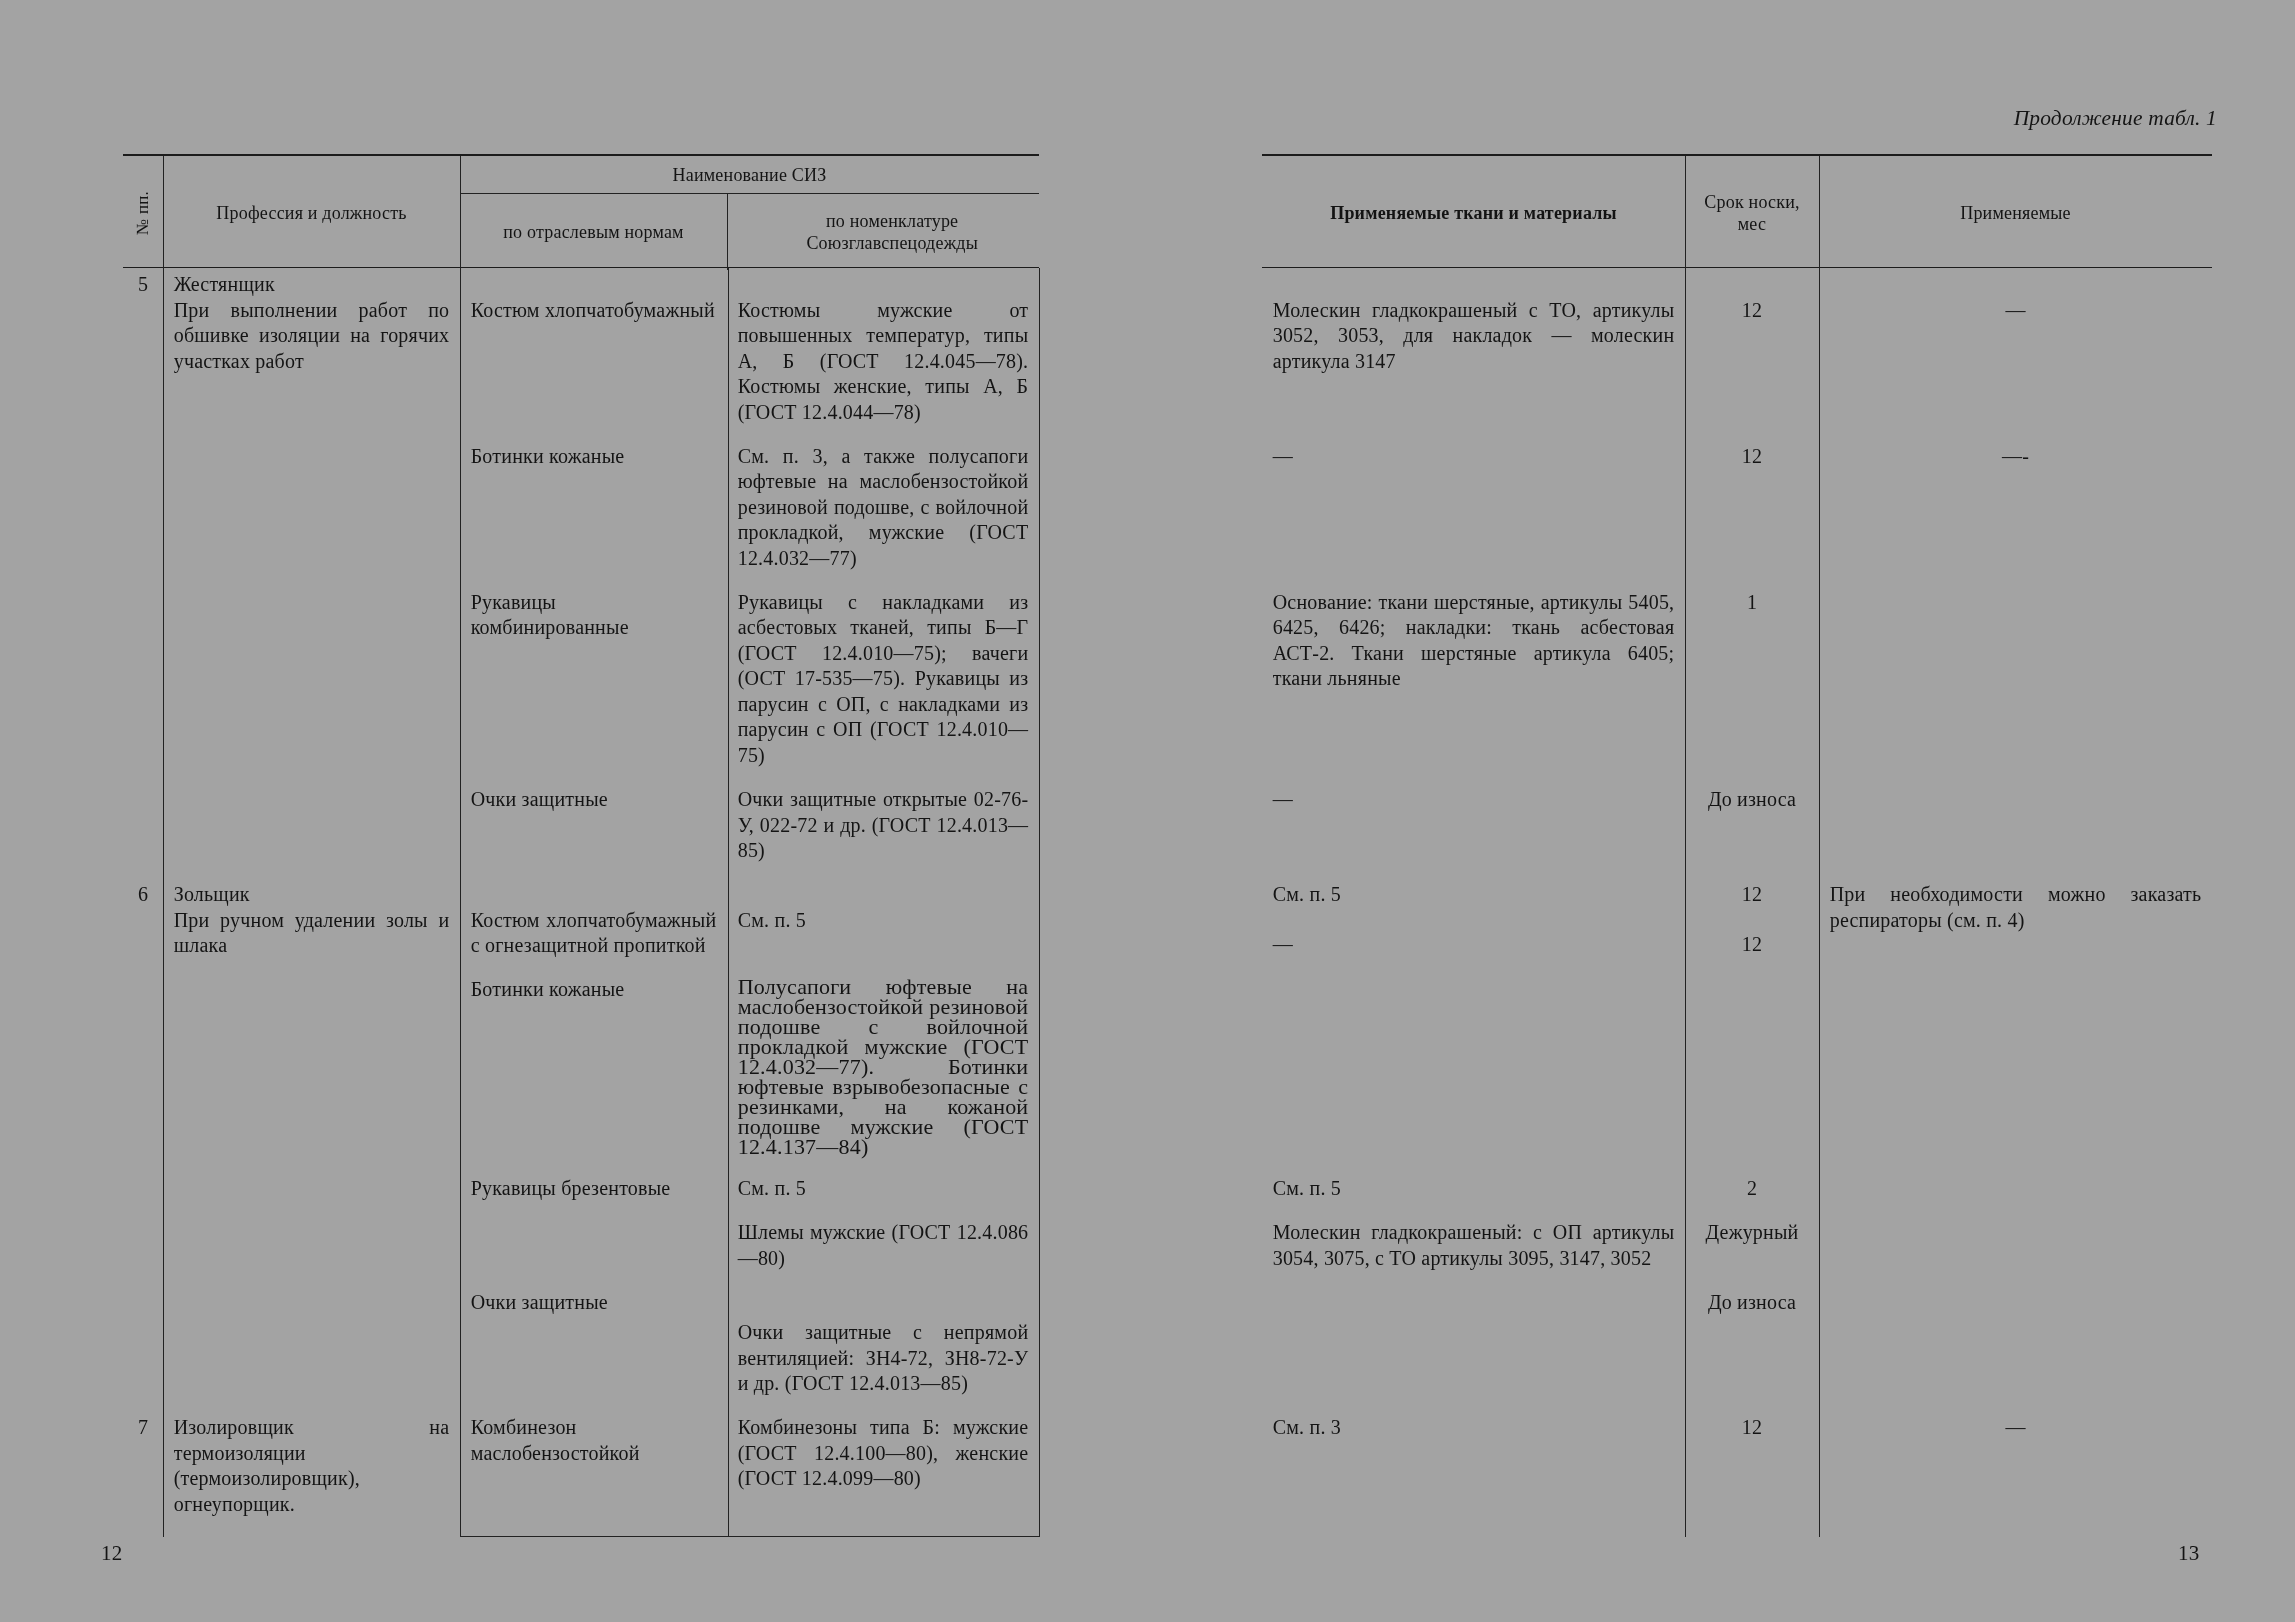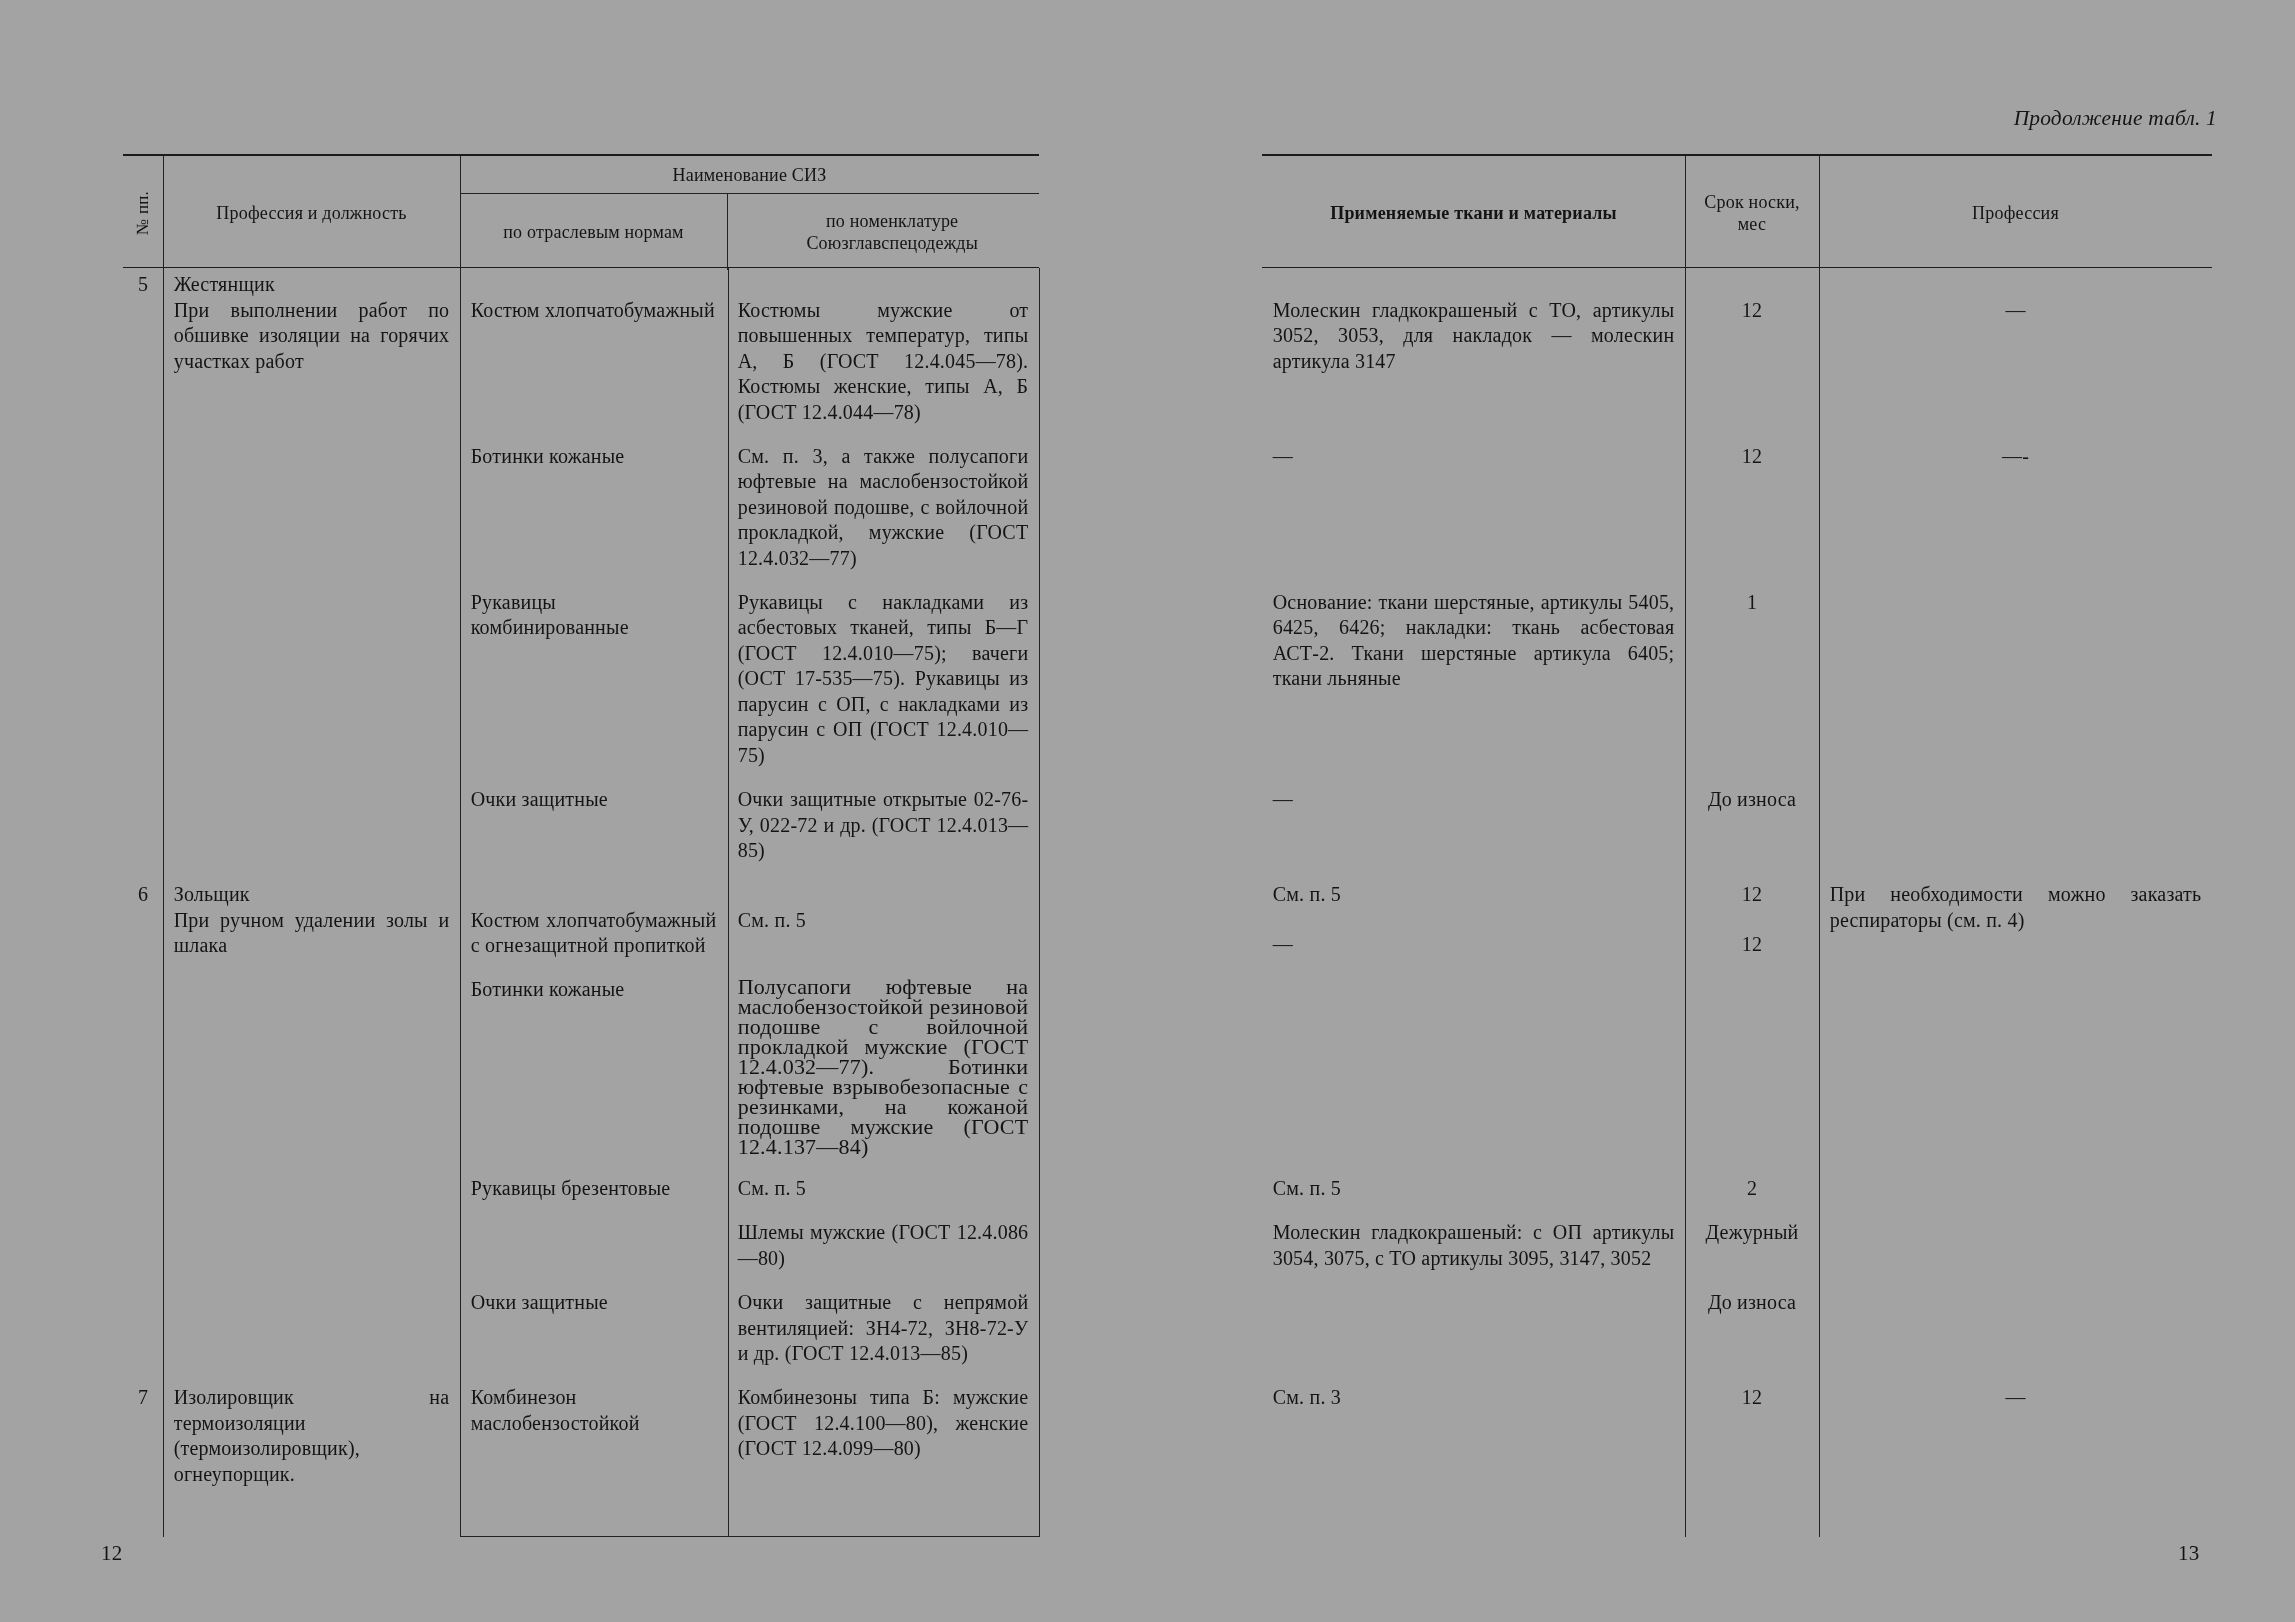--- a/index.html
+++ b/index.html
@@ -126,21 +126,21 @@
     <div class="vrule" style="left:557px;top:0;height:114px;"></div>
 
     <div class="hcell" style="left:0;top:0;width:423px;height:114px;font-weight:bold;">
       <span>Применяемые ткани и материалы</span>
     </div>
     <div class="hcell" style="left:423px;top:0;width:134px;height:114px;flex-direction:column;">
       <span>Срок носки,</span>
       <span>мес</span>
     </div>
     <div class="hcell" style="left:557px;top:0;width:393px;height:114px;">
-      <span>Профессия</span>
+      <span>Применяемые</span>
     </div>
   </div>
 
   <div class="body-rules">
     <div class="vrule" style="left:163px;"></div>
     <div class="vrule" style="left:460px;"></div>
     <div class="vrule" style="left:728px;"></div>
     <div class="vrule" style="left:1039px;"></div>
     <div class="vrule" style="left:1685px;"></div>
     <div class="vrule" style="left:1819px;"></div>
@@ -201,21 +201,21 @@
     <div class="cell c-norm" style="grid-row:7;grid-column:3;">Рукавицы брезентовые</div>
     <div class="cell c-nomen" style="grid-row:7;grid-column:4;">См. п. 5</div>
     <div class="cell c-mat" style="grid-row:7;grid-column:6;">См. п. 5</div>
     <div class="cell c-term" style="grid-row:7;grid-column:7;">2</div>
 
     <div class="cell c-nomen" style="grid-row:8;grid-column:4;">Шлемы мужские (ГОСТ 12.4.086—80)</div>
     <div class="cell c-mat" style="grid-row:8;grid-column:6;">Молескин гладкокрашеный: с ОП артикулы 3054, 3075, с ТО артикулы 3095, 3147, 3052</div>
     <div class="cell c-term" style="grid-row:8;grid-column:7;">Дежурный</div>
 
     <div class="cell c-norm" style="grid-row:9;grid-column:3;">Очки защитные</div>
-    <div class="cell c-nomen" style="grid-row:9;grid-column:4;">Очки защитные с непрямой вентиляцией: ЗН4-72, ЗН8-72-У и др. (ГОСТ 12.4.013—85)</div>
+    <div class="cell c-nomen" style="grid-row:9;grid-column:4;margin-top:30px;">Очки защитные с непрямой вентиляцией: ЗН4-72, ЗН8-72-У и др. (ГОСТ 12.4.013—85)</div>
     <div class="cell c-term" style="grid-row:9;grid-column:7;">До износа</div>
 
     <div class="cell c-num" style="grid-row:10;grid-column:1;">7</div>
     <div class="cell c-prof" style="grid-row:10;grid-column:2;">
       <div class="prof-title">Изолировщик на термоизоляции (термоизолировщик), огнеупорщик.</div>
     </div>
     <div class="cell c-norm" style="grid-row:10;grid-column:3;">Комбинезон маслобензостойкой</div>
     <div class="cell c-nomen" style="grid-row:10;grid-column:4;">Комбинезоны типа Б: мужские (ГОСТ 12.4.100—80), женские (ГОСТ 12.4.099—80)</div>
     <div class="cell c-mat" style="grid-row:10;grid-column:6;">См. п. 3</div>
     <div class="cell c-term" style="grid-row:10;grid-column:7;">12</div>

